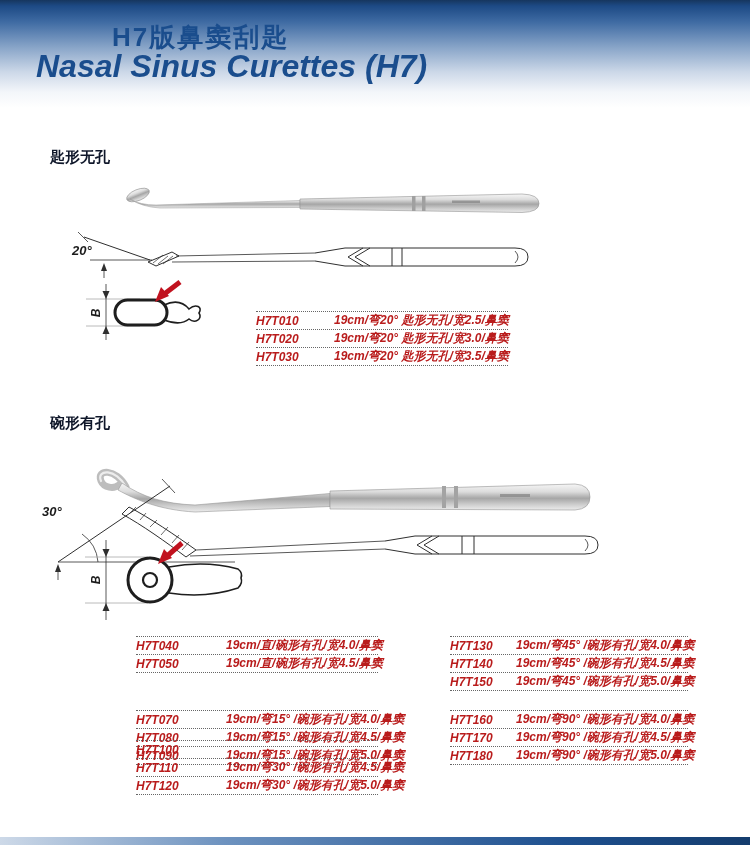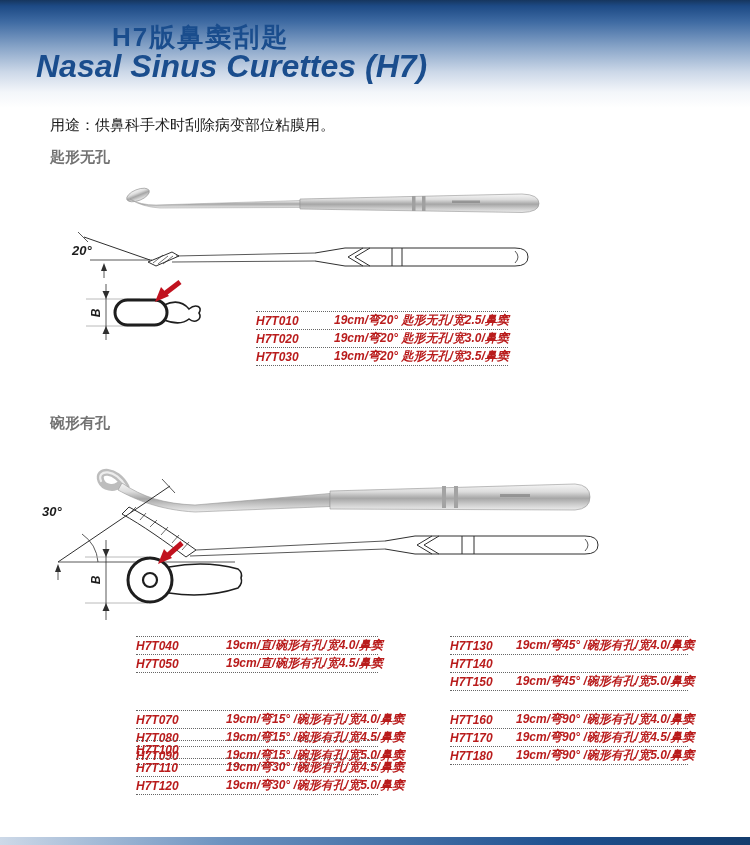--- a/index.html
+++ b/index.html
@@ -5,21 +5,21 @@
   html,body{margin:0;padding:0;}
   body{font-family:"Liberation Sans","DejaVu Sans",sans-serif;background:#fff;}
   .page{position:relative;width:750px;height:845px;background:#fff;overflow:hidden;}
 
   .header-band{position:absolute;left:0;top:0;width:750px;height:108px;
     background:linear-gradient(180deg,#16365e 0px,#1d4a85 6px,#3f6ba3 22px,#8aa6c9 48px,#ccd8e8 72px,#f3f6fa 92px,#ffffff 108px);}
   .title-zh{position:absolute;left:112px;top:20px;font-size:26px;font-weight:bold;color:#1a4d8d;letter-spacing:2px;}
   .title-en{position:absolute;left:36px;top:48px;font-size:32px;font-style:italic;font-weight:600;color:#1a4d8d;}
 
   .usage{position:absolute;left:50px;top:116px;font-size:15px;color:#1a1a1a;}
-  .sec-heading{position:absolute;font-size:15px;font-weight:bold;color:#737373;}
+  .sec-heading{position:absolute;font-size:15px;font-weight:bold;color:#0f172a;}
   #heading-spoon{left:50px;top:148px;}
   #heading-bowl{left:50px;top:414px;}
 
   .draw{position:absolute;}
   #svg-spoon{left:60px;top:178px;}
   #svg-bowl{left:30px;top:450px;}
 
   .spec-table{position:absolute;font-style:italic;font-weight:bold;font-size:12px;color:#b91c1c;}
   .spec-row{display:flex;height:17px;align-items:center;border-bottom:1px dotted #666;}
   .spec-row:first-child{border-top:1px dotted #666;}
@@ -43,21 +43,20 @@
 </style>
 </head>
 <body>
 
 <div class="page">
 
   <div class="header-band"></div>
   <div class="title-zh">H7版鼻窦刮匙</div>
   <div class="title-en">Nasal Sinus Curettes (H7)</div>
 
-  <div class="usage">用途：供鼻科手术时刮除病变部位粘膜用。</div>
 
   <div class="sec-heading" id="heading-spoon">匙形无孔</div>
 
   <svg id="svg-spoon" class="draw" width="500" height="162" viewBox="0 0 500 162">
     <defs>
       <linearGradient id="met" x1="0" y1="0" x2="0" y2="1">
         <stop offset="0" stop-color="#f6f6f6"></stop>
           <stop offset=".3" stop-color="#dcdcdc"></stop>
         <stop offset=".55" stop-color="#a6a6a6"></stop>
           <stop offset=".8" stop-color="#cfcfcf"></stop>
@@ -218,20 +217,21 @@
     </div>
   </div>
 
   <div class="spec-table t-right" id="t-45">
     <div class="spec-row">
       <span class="model">H7T130</span>
       <span class="spec">19cm/弯45° /碗形有孔/宽4.0/鼻窦</span>
     </div>
     <div class="spec-row">
       <span class="model">H7T140</span>
+      <span class="spec">19cm/弯45° /碗形有孔/宽4.5/鼻窦</span>
     </div>
     <div class="spec-row">
       <span class="model">H7T150</span>
       <span class="spec">19cm/弯45° /碗形有孔/宽5.0/鼻窦</span>
     </div>
   </div>
 
   <div class="spec-table t-right" id="t-90">
     <div class="spec-row">
       <span class="model">H7T160</span>

